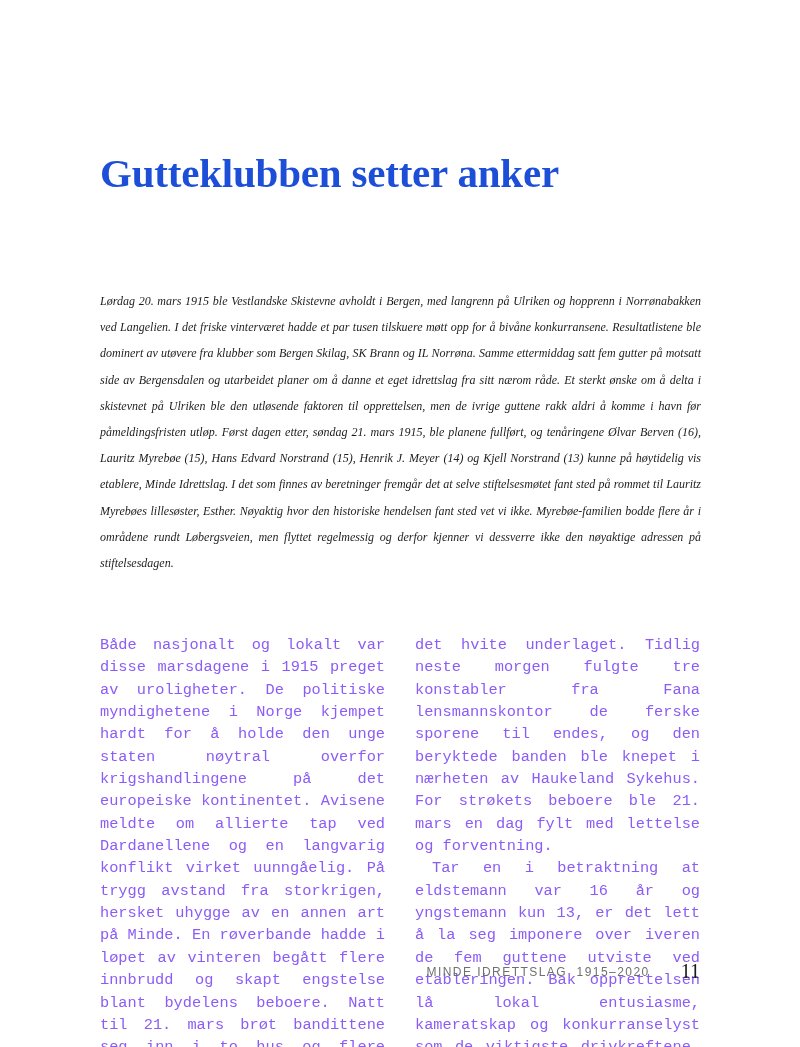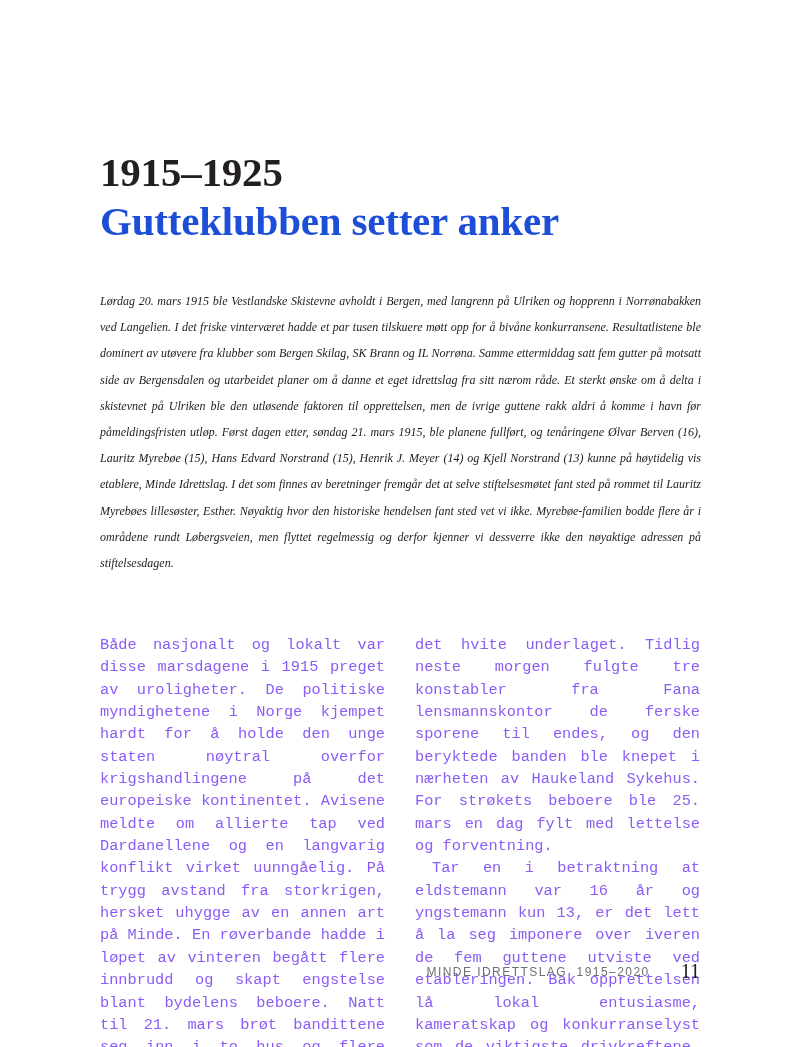--- a/index.html
+++ b/index.html
@@ -132,34 +132,33 @@
     top: 2px;
   }
 </style>
 </head>
 <body>
 
 <div class="page">
   <div class="content">
 
     <div class="title-block">
-      <h1 class="title-years">1915–1925</h1>
       <h2 class="title-main">Gutteklubben setter anker</h2>
     </div>
 
     <p class="lead">Lørdag 20. mars 1915 ble Vestlandske Skistevne avholdt i Bergen, med langrenn på Ulriken og hopprenn i Norrønabakken ved Langelien. I det friske vinterværet hadde et par tusen tilskuere møtt opp for å bivåne konkurransene. Resultatlistene ble dominert av utøvere fra klubber som Bergen Skilag, SK Brann og IL Norrøna. Samme ettermiddag satt fem gutter på motsatt side av Bergensdalen og utarbeidet planer om å danne et eget idrettslag fra sitt nærom råde. Et sterkt ønske om å delta i skistevnet på Ulriken ble den utløsende faktoren til opprettelsen, men de ivrige guttene rakk aldri å komme i havn før påmeldingsfristen utløp. Først dagen etter, søndag 21. mars 1915, ble planene fullført, og tenåringene Ølvar Berven (16), Lauritz Myrebøe (15), Hans Edvard Norstrand (15), Henrik J. Meyer (14) og Kjell Norstrand (13) kunne på høytidelig vis etablere, Minde Idrettslag. I det som finnes av beretninger fremgår det at selve stiftelsesmøtet fant sted på rommet til Lauritz Myrebøes lillesøster, Esther. Nøyaktig hvor den historiske hendelsen fant sted vet vi ikke. Myrebøe-familien bodde flere år i områdene rundt Løbergsveien, men flyttet regelmessig og derfor kjenner vi dessverre ikke den nøyaktige adressen på stiftelsesdagen.</p>
 
     <div class="columns">
 
       <div class="col">
         <p>Både nasjonalt og lokalt var disse marsdagene i 1915 preget av uroligheter. De politiske myndighetene i Norge kjempet hardt for å holde den unge staten nøytral overfor krigshandlingene på det europeiske kontinentet. Avisene meldte om allierte tap ved Dardanellene og en langvarig konflikt virket uunngåelig. På trygg avstand fra storkrigen, hersket uhygge av en annen art på Minde. En røverbande hadde i løpet av vinteren begått flere innbrudd og skapt engstelse blant bydelens beboere. Natt til 21. mars brøt bandittene seg inn i to hus og flere verdifulle gjenstander ble stjålet. Men, ved denne anledning begikk røverne en grov feil. I løpet av natten hadde det falt nysnø over Minde, og skikjelken tyvene dro etter seg satte tydelige spor i</p>
       </div>
 
       <div class="col">
-        <p>det hvite underlaget. Tidlig neste morgen fulgte tre konstabler fra Fana lensmannskontor de ferske sporene til endes, og den beryktede banden ble knepet i nærheten av Haukeland Sykehus. For strøkets beboere ble 25. mars en dag fylt med lettelse og forventning.</p>
+        <p>det hvite underlaget. Tidlig neste morgen fulgte tre konstabler fra Fana lensmannskontor de ferske sporene til endes, og den beryktede banden ble knepet i nærheten av Haukeland Sykehus. For strøkets beboere ble 21. mars en dag fylt med lettelse og forventning.</p>
         <p class="indent"><span>Tar en i betraktning at eldstemann var 16 år og yngstemann kun 13, er det lett å la seg imponere over iveren de fem guttene utviste ved etableringen. Bak opprettelsen lå lokal entusiasme, kameratskap og konkurranselyst som de viktigste drivkreftene. Interessen for vinteridrettene stod sterk hos pionerne, men det var ingen tvil om at fotball skulle være lagets andre hovedaktivitet. I 1915 var fotball fremdeles en relativt </span><em>fersk</em><span> idrett i Norge. Når vi vet at interessen for</span></p>
       </div>
 
     </div>
 
     <div class="footer">
       <span class="footer-label">MINDE IDRETTSLAG  1915–2020</span>
       <span class="footer-page">11</span>
     </div>
 

